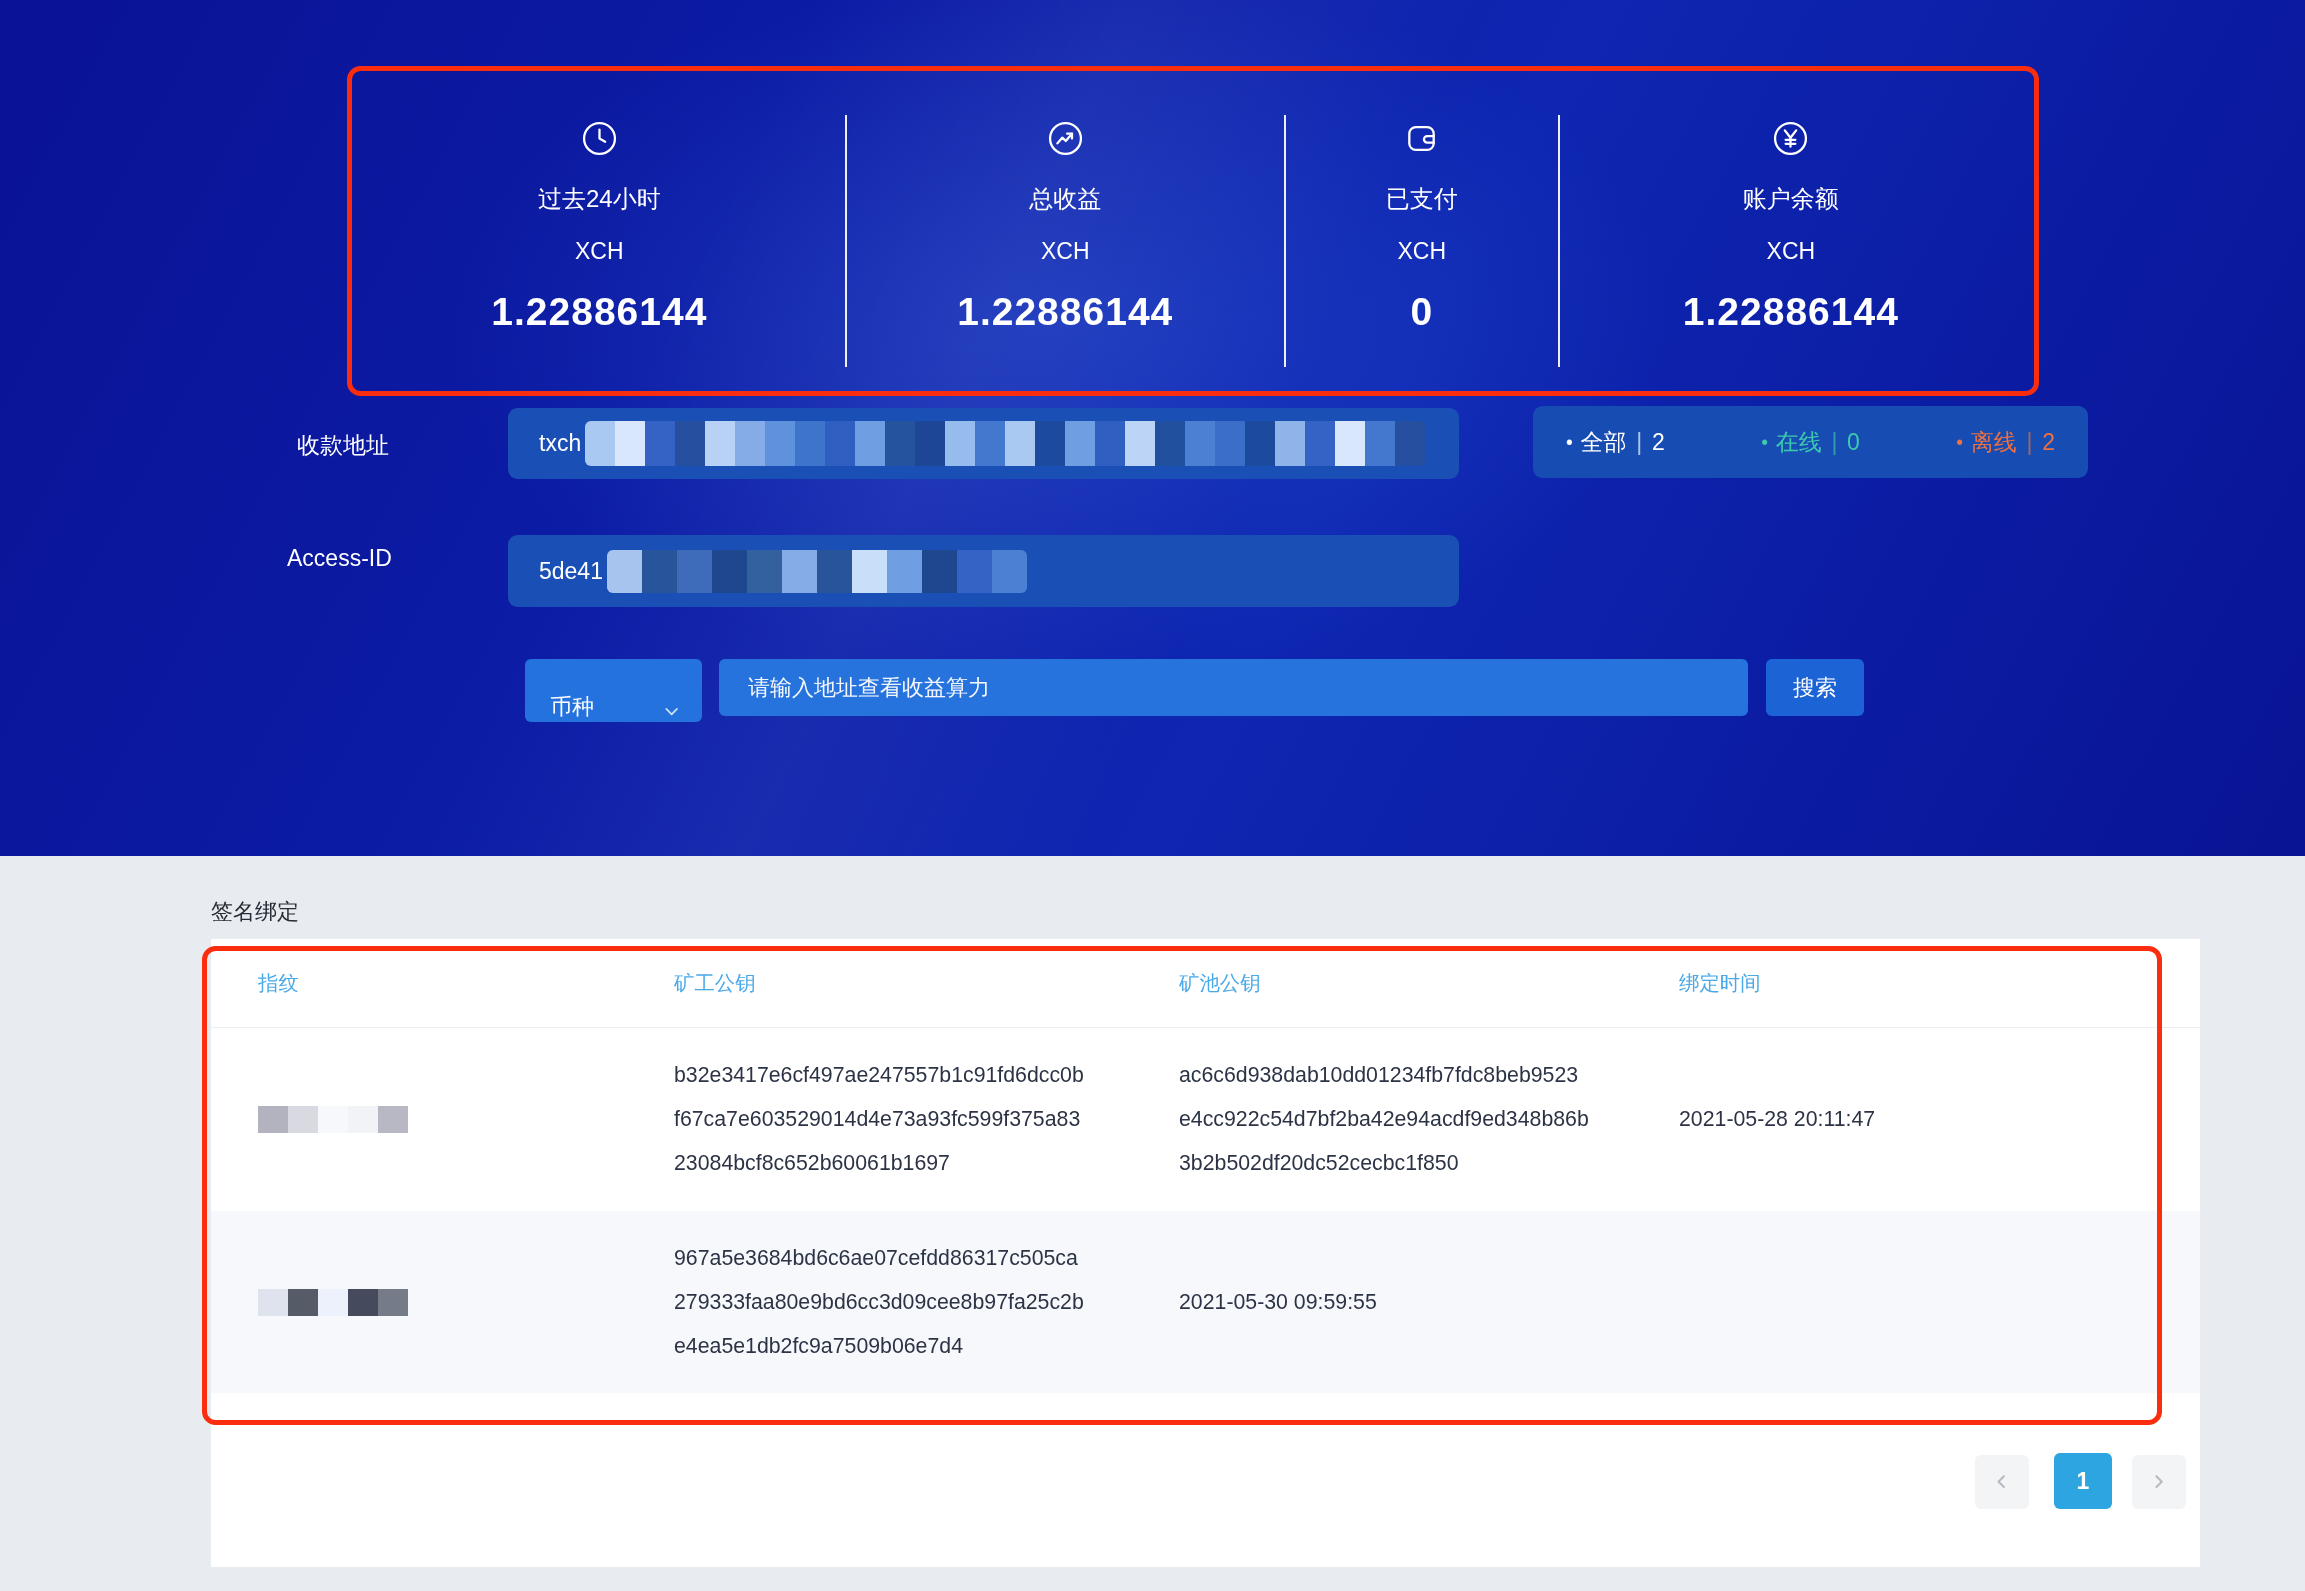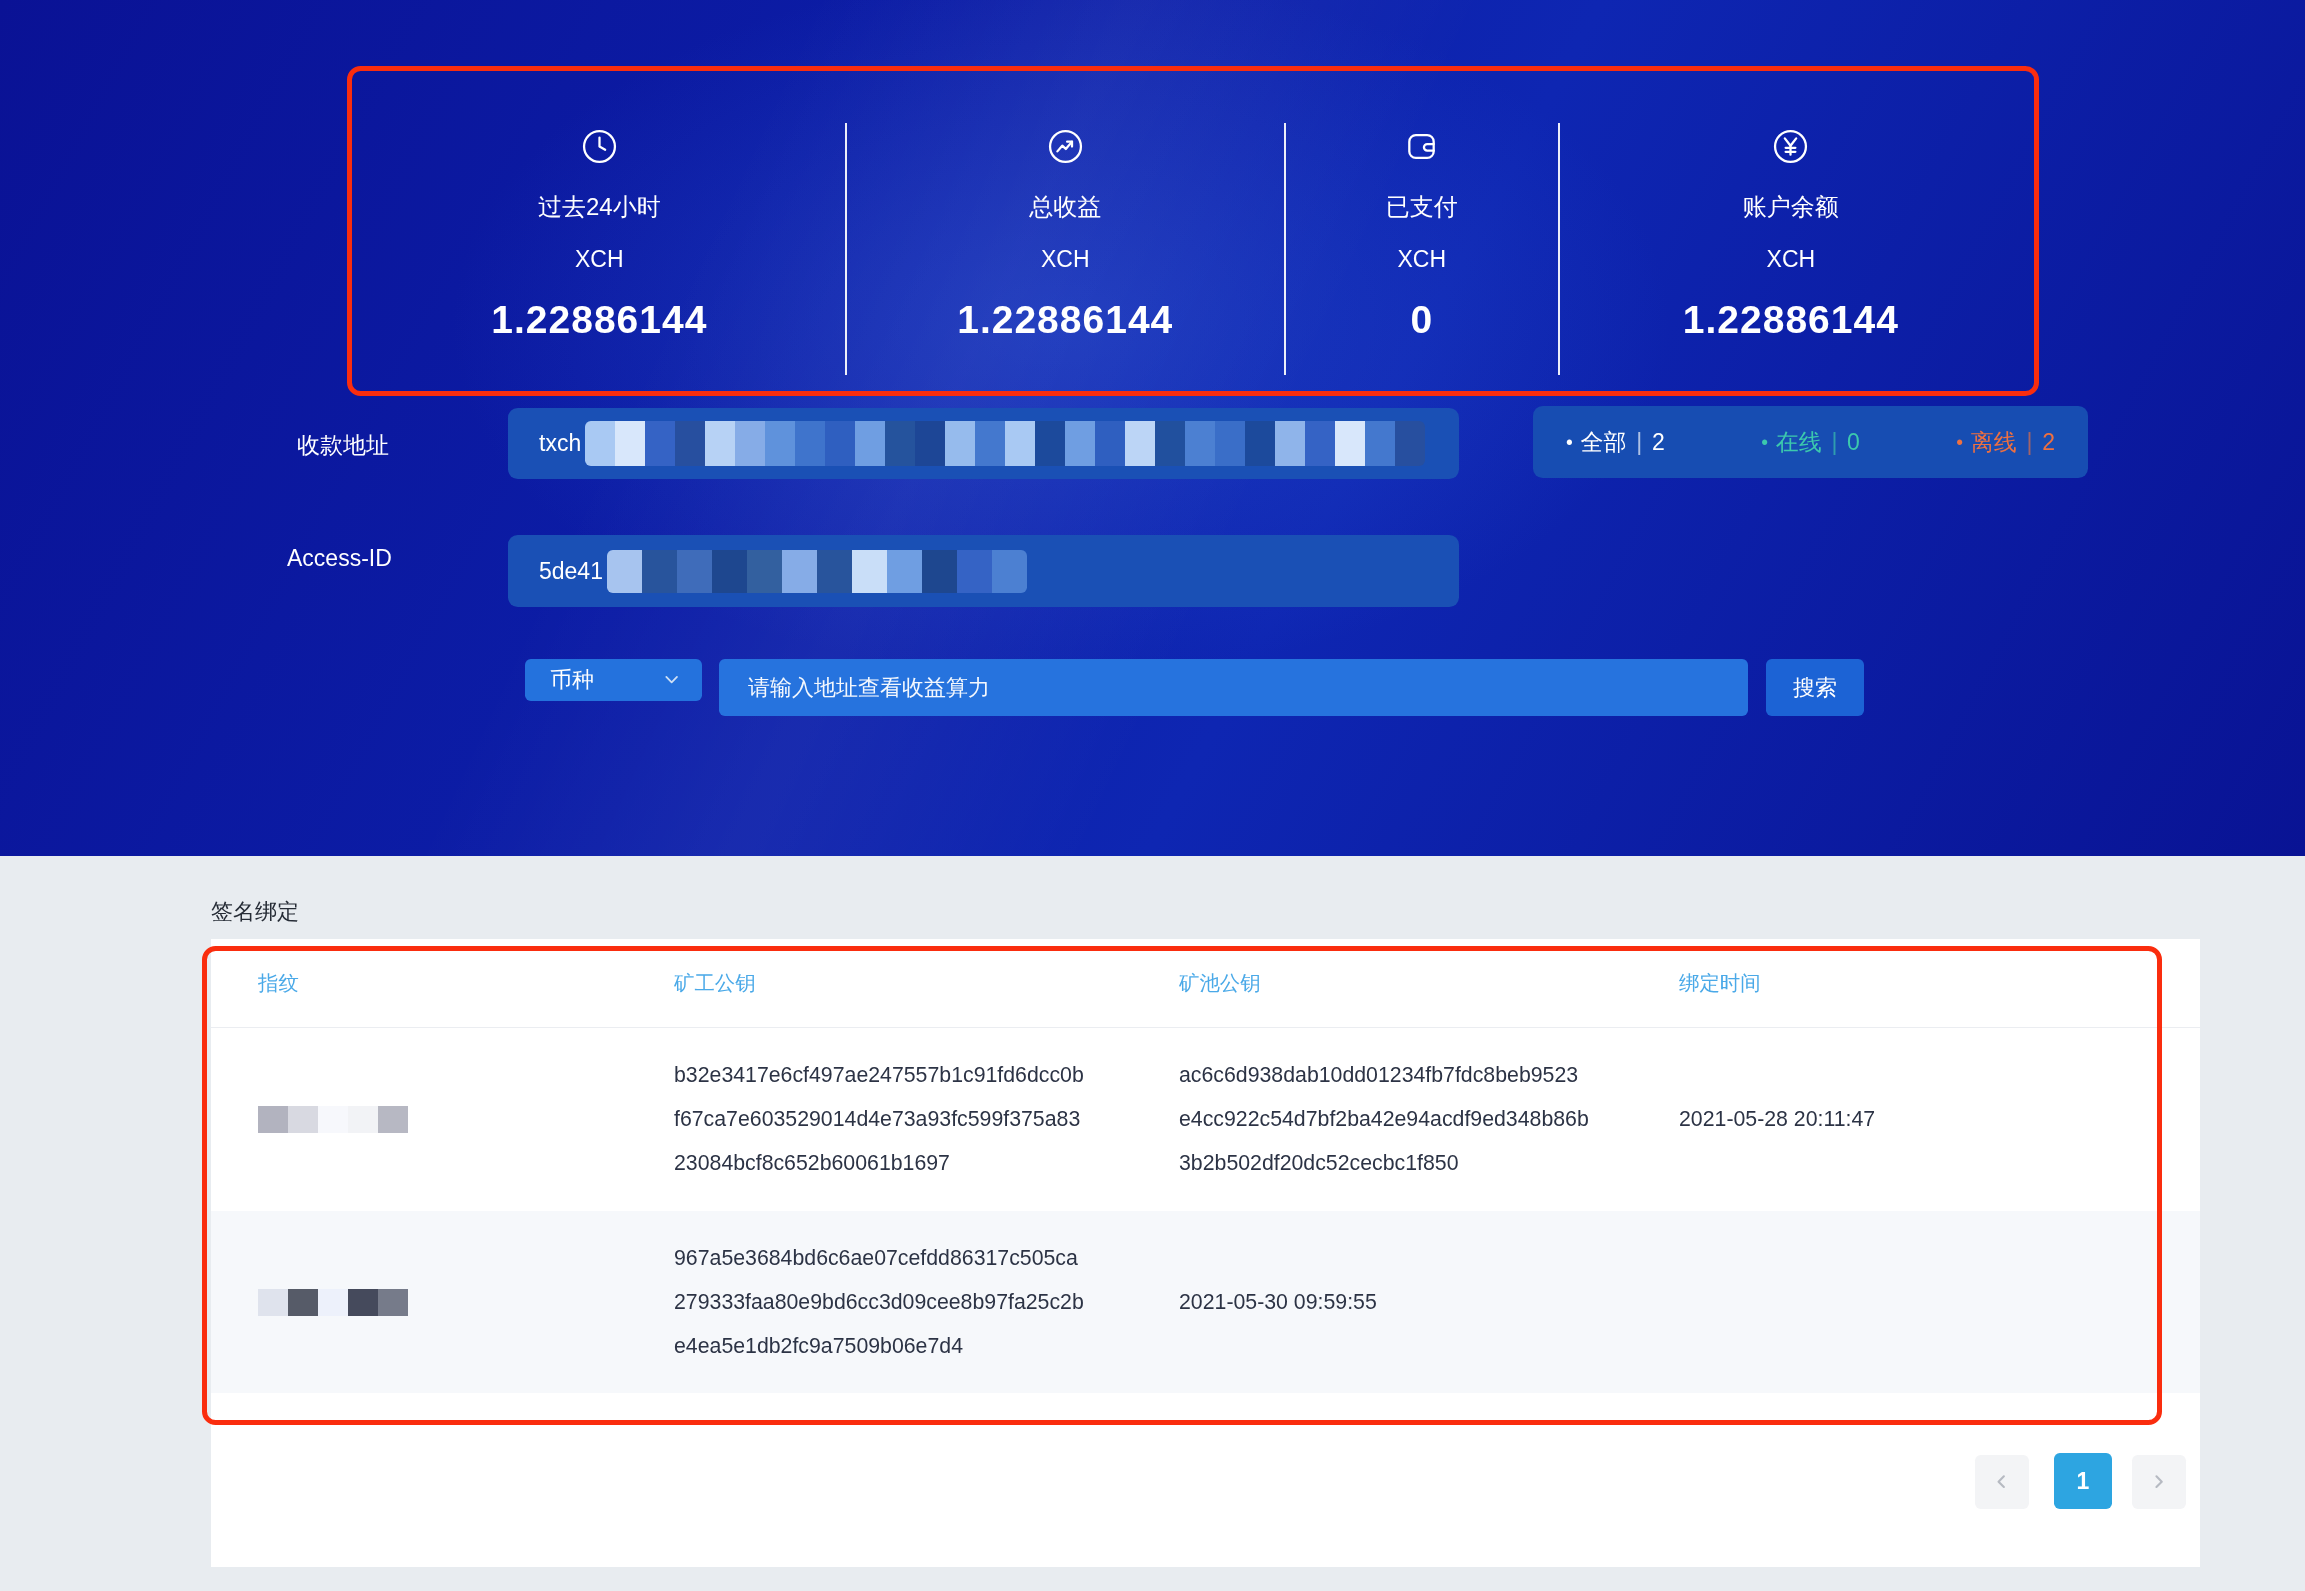--- a/index.html
+++ b/index.html
@@ -12,21 +12,21 @@
   .hero::before{content:"";position:absolute;inset:0;
     background:
       linear-gradient(115deg,rgba(255,255,255,0) 30%,rgba(255,255,255,0.05) 42%,rgba(255,255,255,0) 55%),
       radial-gradient(873px 505px at 46% 38%,rgba(60,110,230,0.30),rgba(0,0,0,0) 70%);}
 
   .annotation{position:absolute;border:5.8px solid #fa2d0e;border-radius:13.6px;pointer-events:none;z-index:9;}
   .annotation.stats{left:347px;top:66px;width:1682px;height:320px;}
   .annotation.table{left:202px;top:946px;width:1950px;height:469px;}
 
   
-  .stats-panel{position:absolute;left:353px;top:80px;width:1670px;height:309px;display:flex;z-index:2;}
+  .stats-panel{position:absolute;left:353px;top:72px;width:1670px;height:309px;display:flex;z-index:2;}
   .stat-col{position:relative;display:flex;flex-direction:column;align-items:center;padding-top:47px;color:#fff;}
   .stat-col.c1{width:29.5%;}.stat-col.c2{width:26.3%;}.stat-col.c3{width:16.4%;}.stat-col.c4{width:27.8%;}
   .stat-divider{position:absolute;right:-1px;top:43px;width:1.9px;height:252px;background:rgba(255,255,255,0.92);}
   .stat-icon svg{width:39px;height:39px;display:block;}
   .stat-label{margin-top:25px;font-size:24px;}
   .stat-unit{margin-top:23px;font-size:23px;}
   .stat-value{margin-top:25px;font-size:39px;font-weight:bold;letter-spacing:1px;}
 
   
   .field-label{position:absolute;color:#fff;font-size:23px;z-index:2;}
@@ -40,22 +40,22 @@
   .box-address .blocks .blk{width:30px;height:45px;}
   .box-access .blocks .blk{width:35px;height:43px;}
 
   .status-box{position:absolute;left:1533px;top:406px;width:555px;height:72px;background:#174db2;border-radius:9.7px;
     display:flex;align-items:center;justify-content:space-between;padding:0 33px;box-sizing:border-box;z-index:2;}
   .status-item{display:flex;align-items:center;font-size:23px;color:#fff;}
   .status-item .dot{font-size:19.4px;margin-right:7.8px;}
   .status-item .pipe{opacity:.65;margin:0 9.7px;}
 
   
-  .currency-select{position:absolute;left:525px;top:659px;width:177px;height:42px;background:#2472dd;border-radius:5.8px;
-    display:flex;align-items:center;justify-content:space-between;padding:0 19.4px 0 25px;box-sizing:border-box;color:#fff;font-size:22px;z-index:2;cursor:pointer;}
+  .currency-select{position:absolute;left:525px;top:659px;width:177px;height:63px;background:#2472dd;border-radius:5.8px;
+    display:flex;align-items:flex-end;justify-content:space-between;padding:0 19.4px 0 25px;box-sizing:border-box;color:#fff;font-size:22px;z-index:2;cursor:pointer;}
   .chev svg{width:21.3px;height:21.3px;display:block;}
   .search-input{position:absolute;left:719px;top:659px;width:1029px;height:57px;background:#2673de;border:none;border-radius:5.8px;
     padding:0 0 0 29px;box-sizing:border-box;color:#fff;font-size:22px;z-index:2;font-family:inherit;}
   .search-input::placeholder{color:rgba(255,255,255,0.95);opacity:1;}
   .search-button{position:absolute;left:1766px;top:659px;width:98px;height:57px;background:#1c63d5;border-radius:5.8px;
     display:flex;align-items:center;justify-content:center;color:#fff;font-size:22px;z-index:2;cursor:pointer;}
 
   
   .binding-title{position:absolute;left:211px;top:897px;font-size:22px;color:#262c36;}
   .card{position:absolute;left:211px;top:939px;width:1989px;height:628px;background:#ffffff;}

